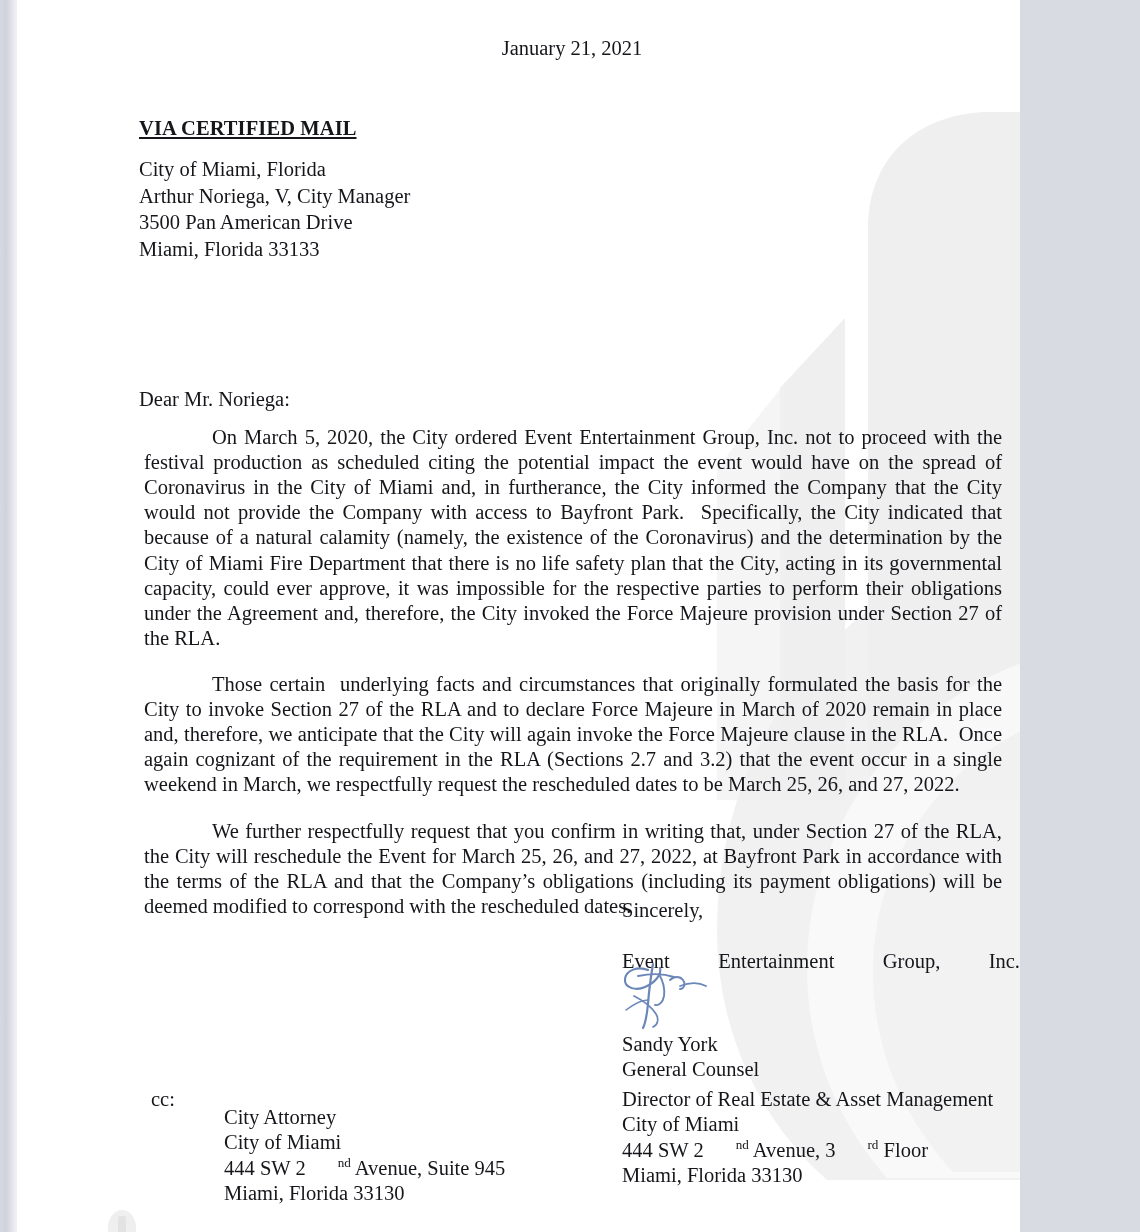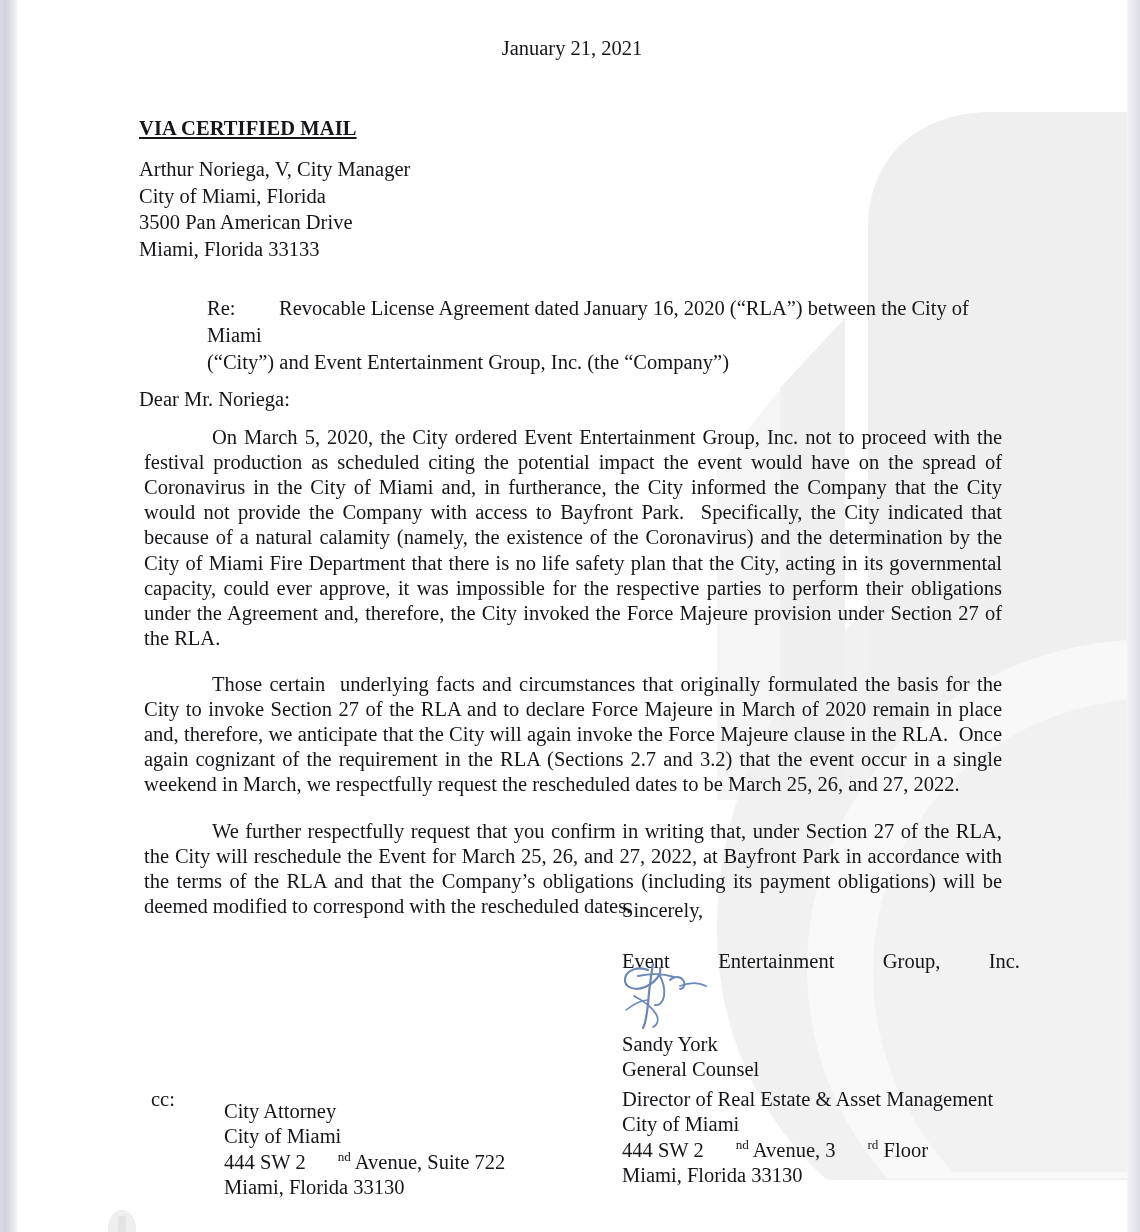--- a/index.html
+++ b/index.html
@@ -6,21 +6,21 @@
     margin: 0;
     padding: 0;
     background: #d9dbe3;
   }
   body {
     font-family: "Liberation Serif", "DejaVu Serif", serif;
   }
 
   .viewport {
     position: relative;
-    width: 1140px;
+    width: 1020px;
     height: 1232px;
     overflow: hidden;
     background: #f97316;
   }
 
   
   .gutter-left {
     position: absolute;
     left: 0; top: 0;
     width: 17px; height: 1232px;
@@ -155,21 +155,21 @@
     top: 1087px;
     width: 880px;
   }
   .cc-row { position: relative; }
   .cc-label {
     position: absolute;
     left: 0; top: 0; margin-left: 12px;
   }
   .cc-col-left {
     position: absolute;
-    left: 85px; top: 12px;
+    left: 85px; top: 18px;
     line-height: 1.235;
   }
   .cc-col-right {
     position: absolute;
     left: 483px; top: 0;
     line-height: 1.235;
   }
   .cc-col-left div, .cc-col-right div { white-space: pre; }
 
   sup {
@@ -219,32 +219,26 @@
       <rect x="13" y="10" width="8" height="20" rx="2" fill="#e3e3e4"></rect>
     </svg>
 
     <div class="doc">
 
       <div class="date-line">January 21, 2021</div>
 
       <div class="via-line">VIA CERTIFIED MAIL</div>
 
       <div class="addr-block">
+        <div>City of Miami, Florida</div>
         <div>Arthur Noriega, V, City Manager</div>
-        <div>City of Miami, Florida</div>
         <div>3500 Pan American Drive</div>
         <div>Miami, Florida 33133</div>
       </div>
 
-      <div class="re-block">
-        <span class="re-first">
-          <span class="re-label">Re:</span><span>Revocable License Agreement dated January 16, 2020 (“RLA”) between the City of Miami</span>
-        </span>
-        <span>(“City”) and Event Entertainment Group, Inc. (the “Company”)</span>
-      </div>
 
       <div class="salutation">Dear Mr. Noriega:</div>
 
       <div class="body-area">
         <p>On March 5, 2020, the City ordered Event Entertainment Group, Inc. not to proceed with the festival production as scheduled citing the potential impact the event would have on the spread of Coronavirus in the City of Miami and, in furtherance, the City informed the Company that the City would not provide the Company with access to Bayfront Park.  Specifically, the City indicated that because of a natural calamity (namely, the existence of the Coronavirus) and the determination by the City of Miami Fire Department that there is no life safety plan that the City, acting in its governmental capacity, could ever approve, it was impossible for the respective parties to perform their obligations under the Agreement and, therefore, the City invoked the Force Majeure provision under Section 27 of the RLA.</p>
         <p>Those certain  underlying facts and circumstances that originally formulated the basis for the City to invoke Section 27 of the RLA and to declare Force Majeure in March of 2020 remain in place and, therefore, we anticipate that the City will again invoke the Force Majeure clause in the RLA.  Once again cognizant of the requirement in the RLA (Sections 2.7 and 3.2) that the event occur in a single weekend in March, we respectfully request the rescheduled dates to be March 25, 26, and 27, 2022.</p>
         <p>We further respectfully request that you confirm in writing that, under Section 27 of the RLA, the City will reschedule the Event for March 25, 26, and 27, 2022, at Bayfront Park in accordance with the terms of the RLA and that the Company’s obligations (including its payment obligations) will be deemed modified to correspond with the rescheduled dates.</p>
       </div>
 
       <div class="closing">
@@ -268,21 +262,21 @@
         <p class="title">General Counsel</p>
       </div>
 
       <div class="cc-area">
         <div class="cc-row">
           <span class="cc-label">cc:</span>
 
           <div class="cc-col-left">
             <div>City Attorney</div>
             <div>City of Miami</div>
-            <div><span>444 SW 2</span><sup>nd</sup><span> Avenue, Suite 722</span></div>
+            <div><span>444 SW 2</span><sup>nd</sup><span> Avenue, Suite 945</span></div>
             <div>Miami, Florida 33130</div>
           </div>
 
           <div class="cc-col-right">
             <div>Director of Real Estate &amp; Asset Management</div>
             <div>City of Miami</div>
             <div><span>444 SW 2</span><sup>nd</sup><span> Avenue, 3</span><sup>rd</sup><span> Floor</span></div>
             <div>Miami, Florida 33130</div>
           </div>
         </div>

